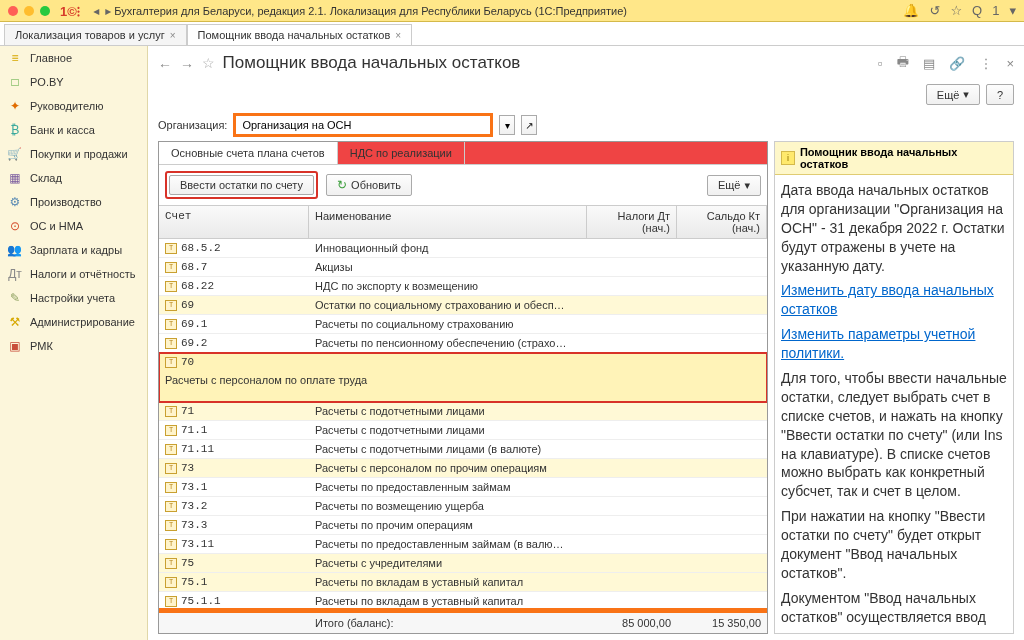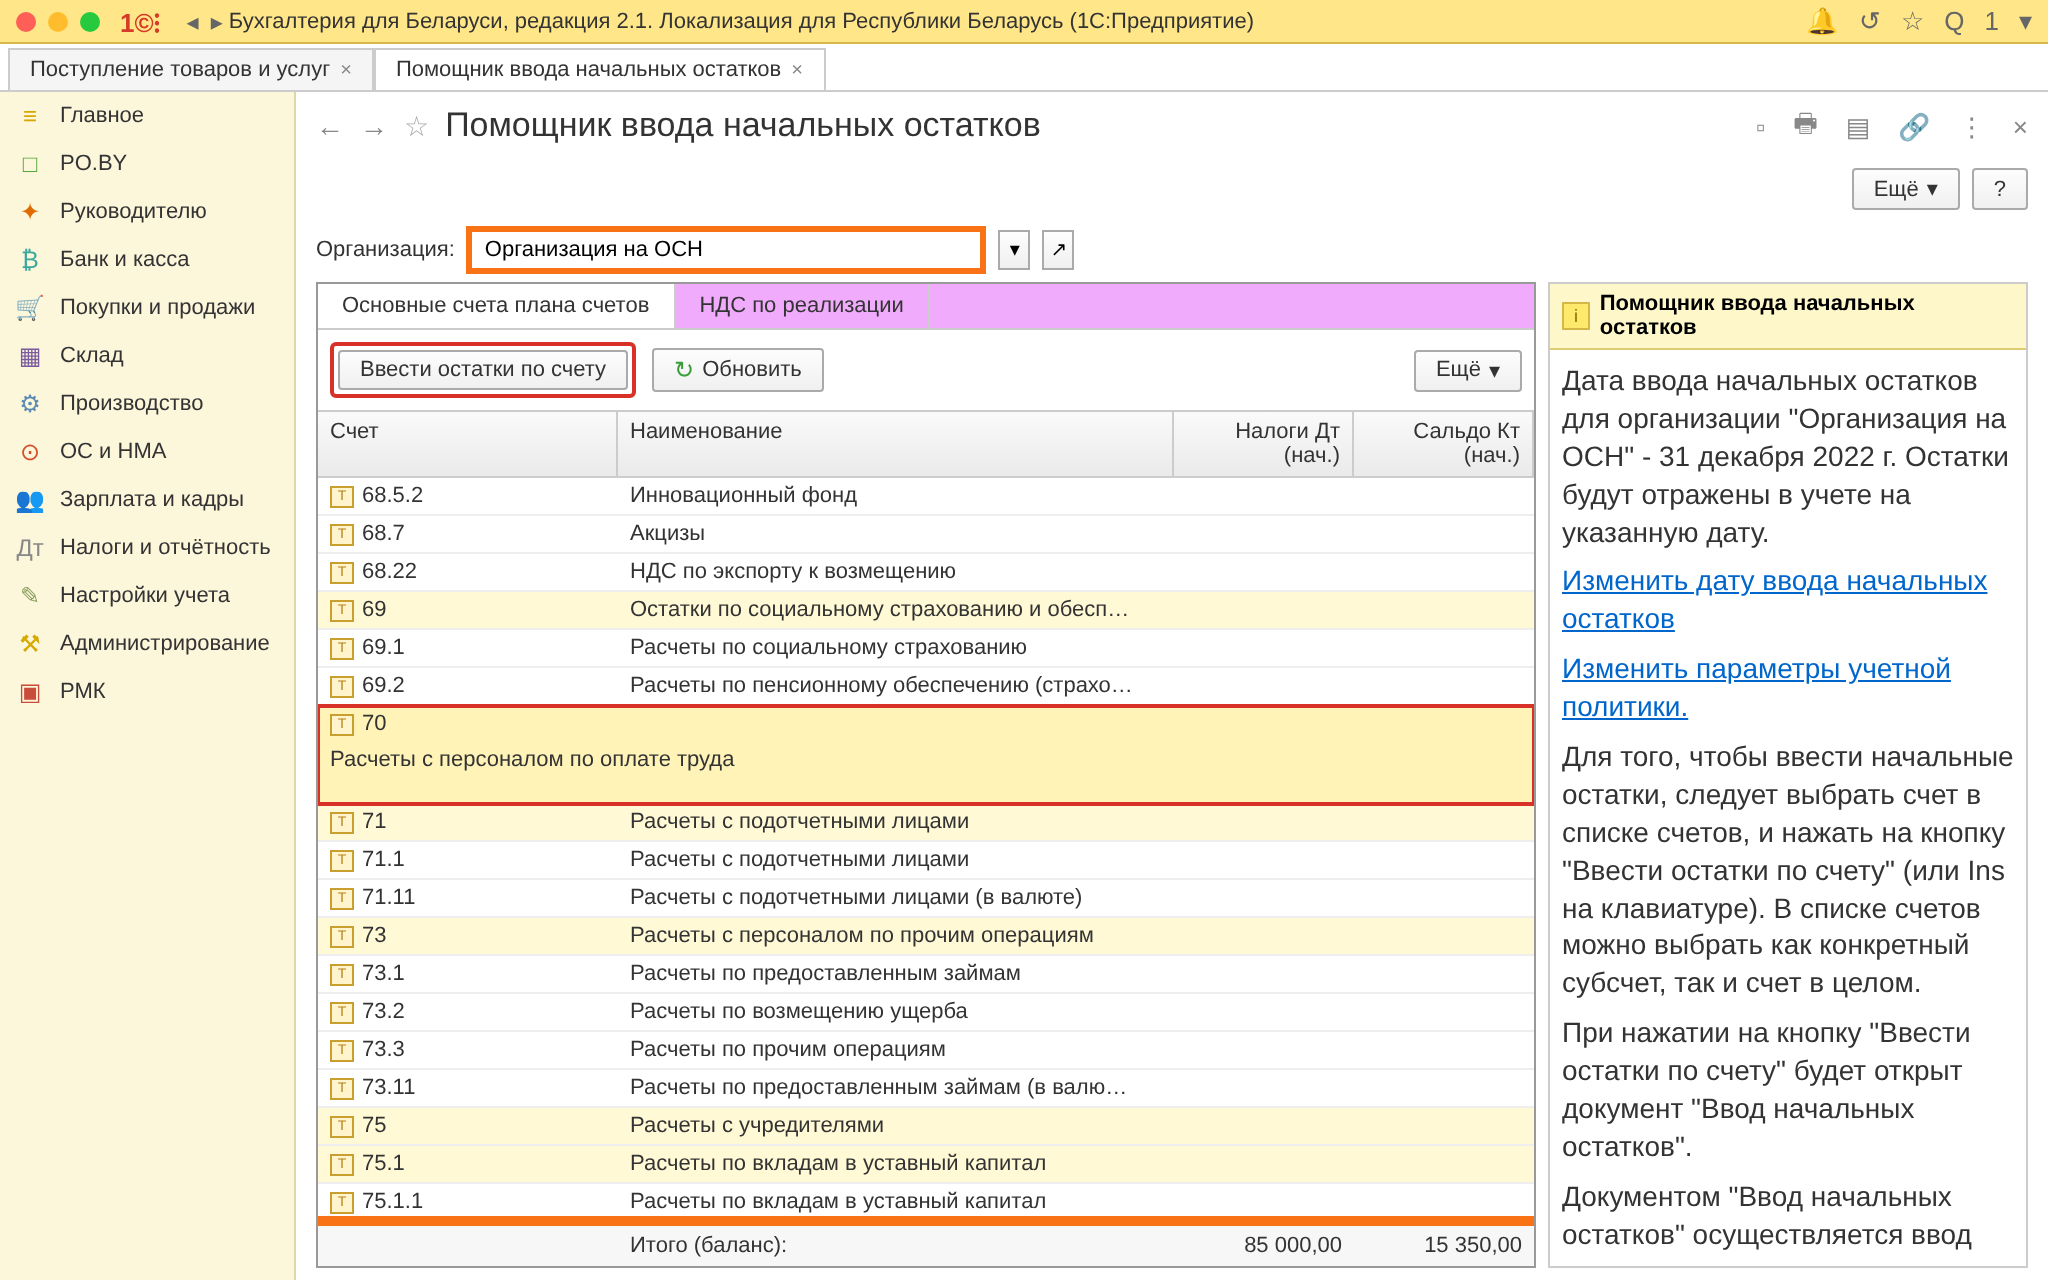--- a/index.html
+++ b/index.html
@@ -27,29 +27,29 @@
 .pgtitle { font-size: 17px; font-weight: normal; color: #333; flex: 1; }
 .hdrico { color: #888; font-size: 13px; margin-left: 6px; }
 .rowbtns { display: flex; padding: 4px 10px; gap: 6px; justify-content: flex-end; }
 .btn { border: 1px solid #aaa; background: linear-gradient(#fdfdfd,#f0f0f0); padding: 3px 10px; border-radius: 2px; font-size: 11px; color: #333; display: inline-flex; align-items: center; gap: 4px; }
 .orgrow { display: flex; align-items: center; padding: 4px 10px; gap: 6px; }
 .lbl { color: #333; }
 .orgfld { border: 3px solid #f97316; padding: 3px 6px; width: 260px; background: #fff; }
 .smbtn { border: 1px solid #aaa; background: linear-gradient(#fdfdfd,#f0f0f0); width: 16px; height: 20px; font-size: 10px; display: inline-flex; align-items: center; justify-content: center; }
 .innerarea { display: flex; flex: 1; overflow: hidden; padding: 0 10px 6px 10px; gap: 6px; }
 .leftpane { flex: 1; display: flex; flex-direction: column; border: 1px solid #999; overflow: hidden; }
-.innertabs { display: flex; background: #f0abfc; border-bottom: 1px solid #ccc; }
+.innertabs { display: flex; background: #ef4444; border-bottom: 1px solid #ccc; }
 .intab { padding: 5px 12px; border-right: 1px solid #ccc; font-size: 11px; color: #333; }
 .intab.active { background: #fff; }
 .tbrow { display: flex; align-items: center; padding: 6px; gap: 8px; }
 .redbox { border: 2px solid #d83228; padding: 2px; border-radius: 3px; }
 .spacer { flex: 1; }
 .gridhdr { display: flex; background: linear-gradient(#fafafa,#eaeaea); border-top: 1px solid #ccc; border-bottom: 1px solid #ccc; font-size: 11px; color: #333; }
 .gh { padding: 4px 6px; border-right: 1px solid #ccc; text-align: left; }
-.col-acc { width: 150px; } .col-name { flex: 1; } .col-dt { width: 90px; text-align: right;} .col-kt { width: 90px; text-align: right;}
+.col-acc { width: 150px; font-family: Liberation Mono, monospace; } .col-name { flex: 1; } .col-dt { width: 90px; text-align: right;} .col-kt { width: 90px; text-align: right;}
 .gridbody { flex: 1; overflow-y: auto; overflow-x: hidden; background: #fff; }
 .row { display: flex; font-size: 11px; color: #333; border-bottom: 1px solid #eee; }
 .row .cell { padding: 3px 6px; display: flex; align-items: center; gap: 4px; }
 .row .col-dt, .row .col-kt { justify-content: flex-end; }
 .rico { width: 12px; height: 11px; border: 1px solid #c9a030; background: #fff4cb; font-size: 7px; color: #b5841a; display: inline-flex; align-items: center; justify-content: center; }
 .row.ylw { background: #fff9d6; }
 .row.ylw2 { background: #fff3b8; }
 .row.sel { background: #fff3b8; flex-direction: column; }
 .row.sel.redbox2 { outline: 2px solid #d83228; outline-offset: -1px; }
 .gridftr { display: flex; border-top: 5px solid #f97316; background: #f7f7f7; font-size: 11px; color: #333; }
@@ -80,21 +80,21 @@
     <span>↺</span>
     <span>☆</span>
     <span>Q</span>
     <span>1</span>
     <span>▾</span>
   </div>
 </div>
 
 <div class="tabbar">
   <div class="toptab">
-      <span>Поступление товаров и услуг</span>
+      <span>Локализация товаров и услуг</span>
       <span class="tabx">×</span>
     </div>
   <div class="toptab active">
       <span>Помощник ввода начальных остатков</span>
       <span class="tabx">×</span>
     </div>
 </div>
 
 <div class="main">
   <div class="sidebar" id="sb">

